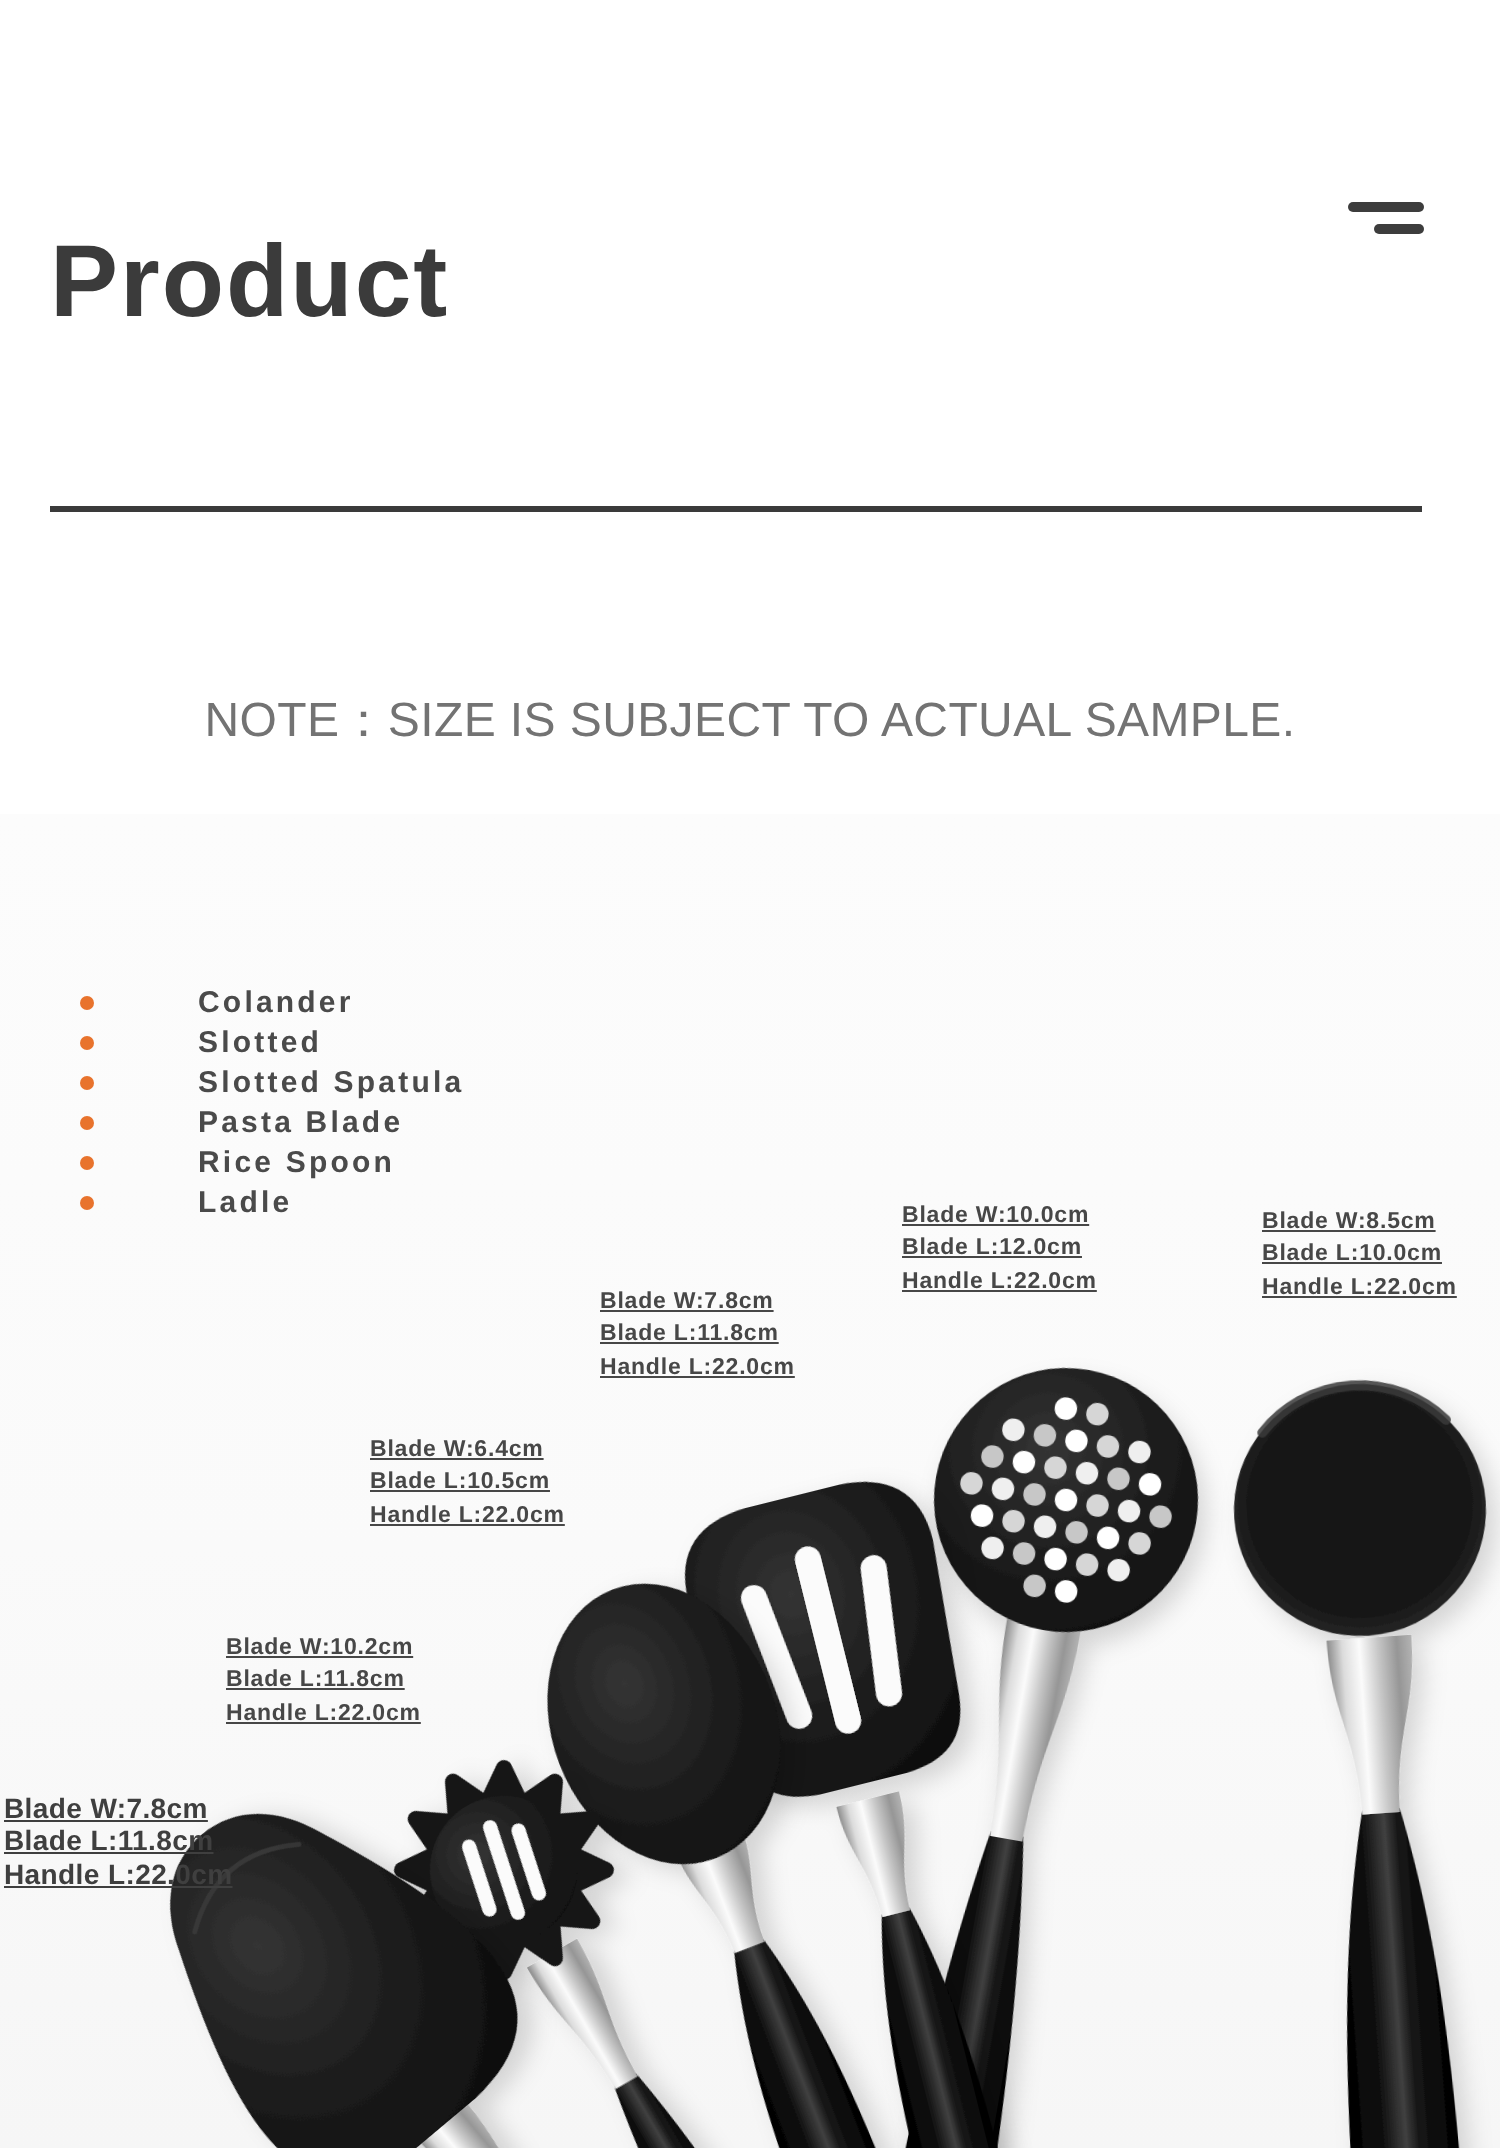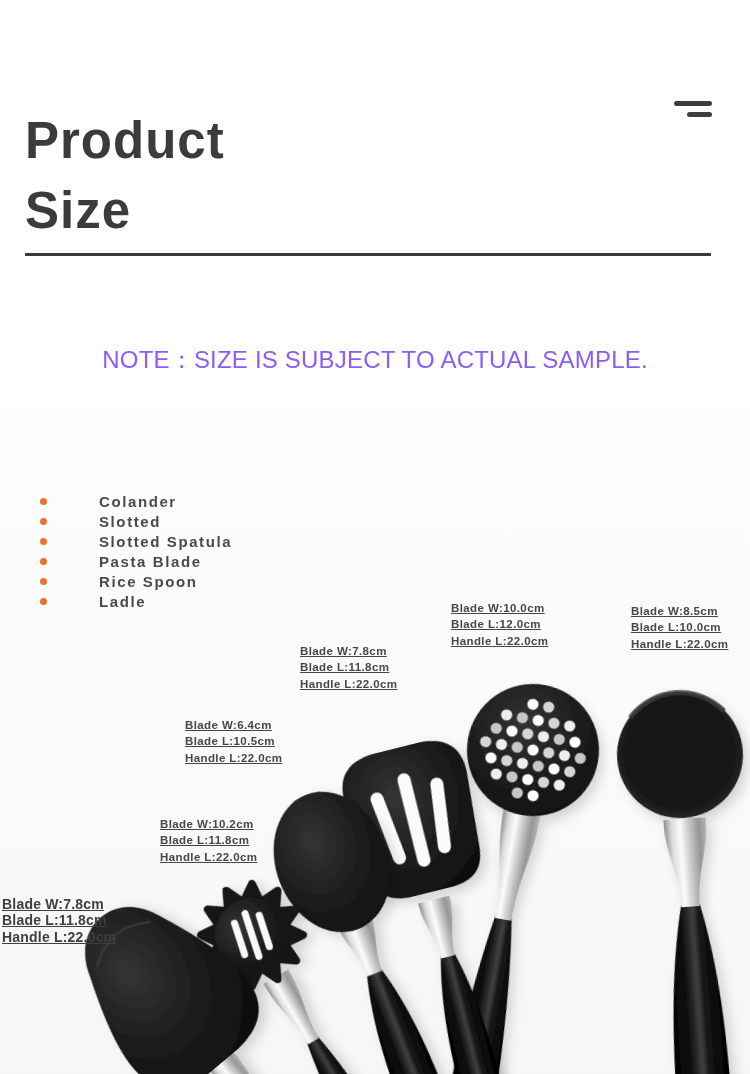--- a/index.html
+++ b/index.html
@@ -10,48 +10,47 @@
   .title{position:absolute;left:25px;top:72px;font-size:51px;line-height:70px;
          font-weight:700;color:#3b3b3b;letter-spacing:1px;}
   .menu-icon{position:absolute;top:101px;right:38px;width:38px;cursor:pointer;}
   .menu-icon .bar{display:block;height:5px;border-radius:2.5px;background:#3d3d3d;}
   .menu-icon .bar.long{width:38px;}
   .menu-icon .bar.short{width:25px;margin-top:6px;margin-left:auto;}
 
   .divider{position:absolute;left:25px;top:253px;width:686px;height:3px;background:#3a3a3a;}
 
   .note{position:absolute;left:0;right:0;top:344px;text-align:center;
-        font-size:24px;color:#8b5cf6;letter-spacing:0.2px;}
+        font-size:24px;color:#737373;letter-spacing:0.2px;}
 
   
   .photo{position:absolute;left:0;top:407px;width:750px;height:667px;
          background:linear-gradient(180deg,#fcfcfc 0%,#fafafa 55%,#f6f6f6 100%);}
   .photo svg{position:absolute;left:0;top:0;z-index:1;}
 
   .plist{position:absolute;left:40px;top:84px;z-index:2;list-style:none;margin:0;padding:0;}
   .plist li{display:flex;align-items:center;height:20px;
             font-size:15px;font-weight:700;color:#4a4a4a;letter-spacing:1.6px;gap:40px;}
   .dot{width:7px;height:7px;border-radius:50%;background:#e8732d;margin-right:12px;flex:0 0 auto;}
 
   .ann{position:absolute;z-index:2;font-size:11.5px;line-height:16.3px;
        font-weight:700;color:#474747;letter-spacing:0.4px;white-space:nowrap;text-decoration:underline;}
   .a1{left:451px;top:193px;}
   .a2{left:631px;top:196px;}
   .a3{left:300px;top:236px;}
   .a4{left:185px;top:310px;}
-  .a5{left:113px;top:409px;margin-left:47px;}
+  .a5{left:113px;top:409px;}
   .a6{left:2px;top:489px;font-size:14px;line-height:16.4px;color:#3f3f3f;letter-spacing:0.2px;}
 </style>
 </head>
 <body>
 
 <div class="page">
 
   <h1 class="title"><span>Product</span><br>
-    <span>Size</span>
   </h1>
 
   <div class="menu-icon">
     <span class="bar long"></span>
     <span class="bar short"></span>
   </div>
 
   <div class="divider"></div>
 
   <div class="note"><span>NOTE：</span><span>SIZE IS SUBJECT TO ACTUAL SAMPLE.</span></div>

